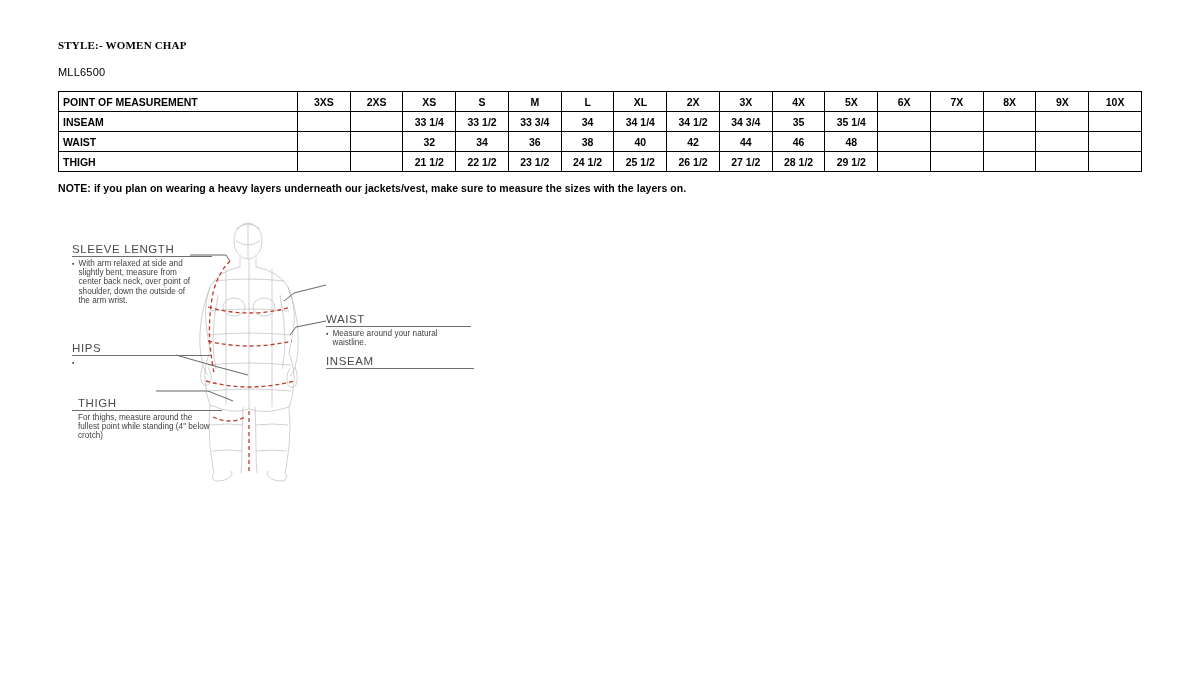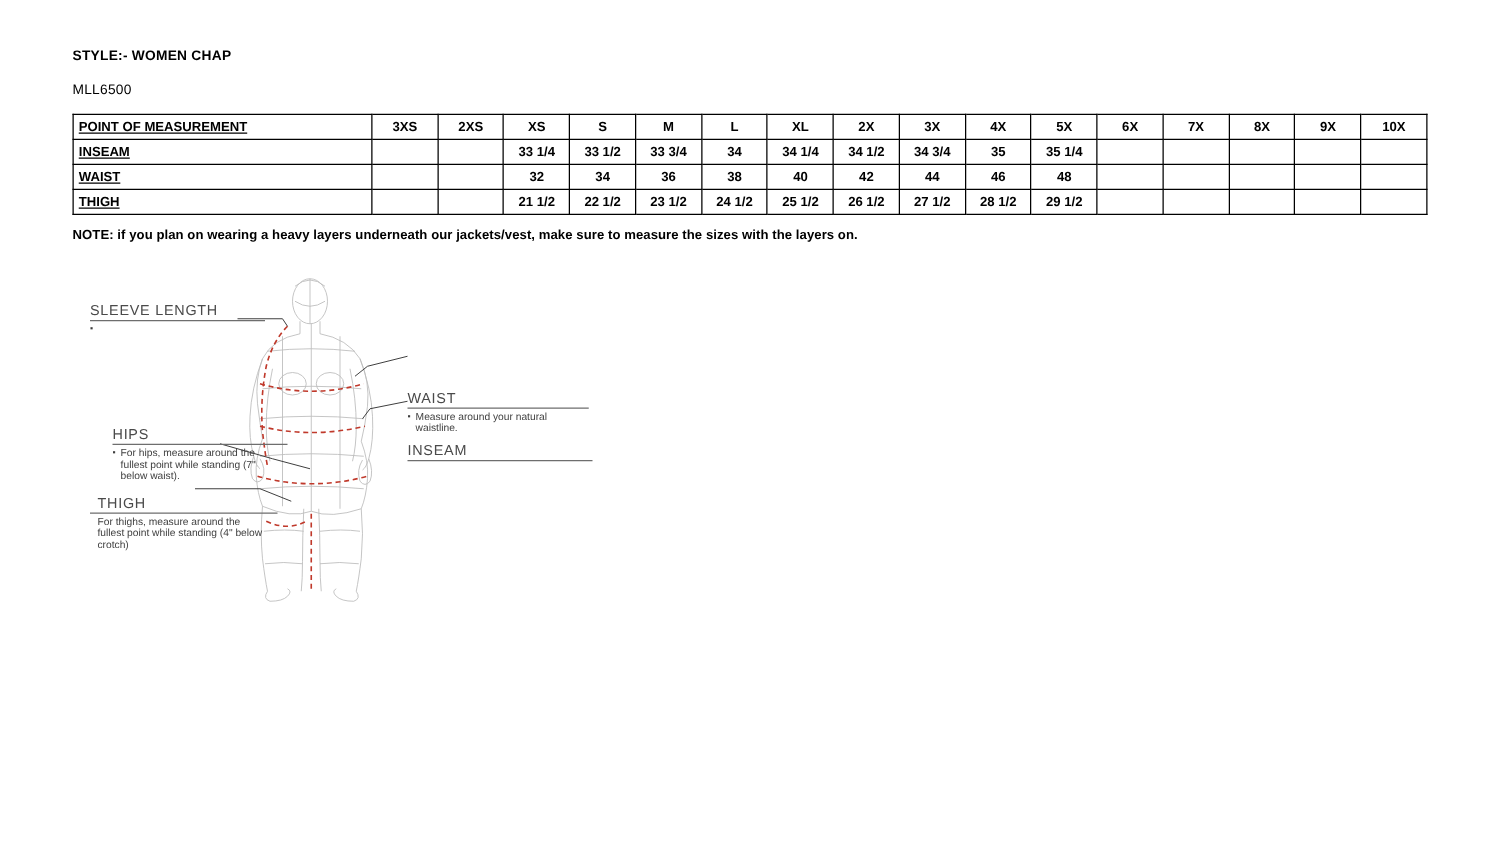--- a/index.html
+++ b/index.html
@@ -21,20 +21,21 @@
     width: 1200px;
     height: 687px;
   }
   .style-line {
     position: absolute;
     left: 58px;
     top: 39px;
     font-size: 11px;
     font-weight: bold;
     letter-spacing: 0.2px;
+    font-family: Liberation Serif, serif;
   }
   .model-line {
     position: absolute;
     left: 58px;
     top: 66px;
     font-size: 11px;
     font-weight: normal;
     letter-spacing: 0.2px;
   }
   table.size-table {
@@ -51,21 +52,20 @@
     font-size: 10.5px;
     font-weight: bold;
     text-align: center;
     padding: 0;
     vertical-align: middle;
   }
   table.size-table th.pom-head,
   table.size-table td.pom-cell {
     text-align: left;
     padding-left: 4px;
-    text-decoration: underline;
   }
   col.col-pom { width: 222px; }
   col.col-size { width: 49px; }
   .note {
     position: absolute;
     left: 58px;
     top: 182px;
     font-size: 10.5px;
     font-weight: bold;
     letter-spacing: 0.05px;
@@ -301,29 +301,29 @@
         <path d="M268 70 L236 78 L226 86"></path>
         <path d="M268 106 L238 112 L232 120"></path>
       </g>
     </svg>
 
     <div class="fig-block" style="left:14px; top:28px; width:140px;">
       <div class="fig-title">SLEEVE LENGTH</div>
       <div class="rule"></div>
       <div class="bullet-row">
         <span class="bullet">▪</span>
+        <span class="fig-body">With arm relaxed at side and slightly bent, measure from center back neck, over point of shoulder, down the outside of the arm wrist.</span>
       </div>
     </div>
 
-    <div class="fig-block" style="left:32px; top:127px; width:140px;">
+    <div class="fig-block" style="left:14px; top:127px; width:140px;">
       <div class="fig-title">HIPS</div>
       <div class="rule"></div>
       <div class="bullet-row">
         <span class="bullet">▪</span>
-        <span class="fig-body">For hips, measure around the fullest point while standing (7" below waist).</span>
       </div>
     </div>
 
     <div class="fig-block" style="left:14px; top:182px; width:150px;">
       <div class="fig-title" style="padding-left:6px;">THIGH</div>
       <div class="rule"></div>
       <div class="fig-body wide" style="padding-left:6px;">For thighs, measure around the fullest point while standing (4" below crotch)</div>
     </div>
 
 

